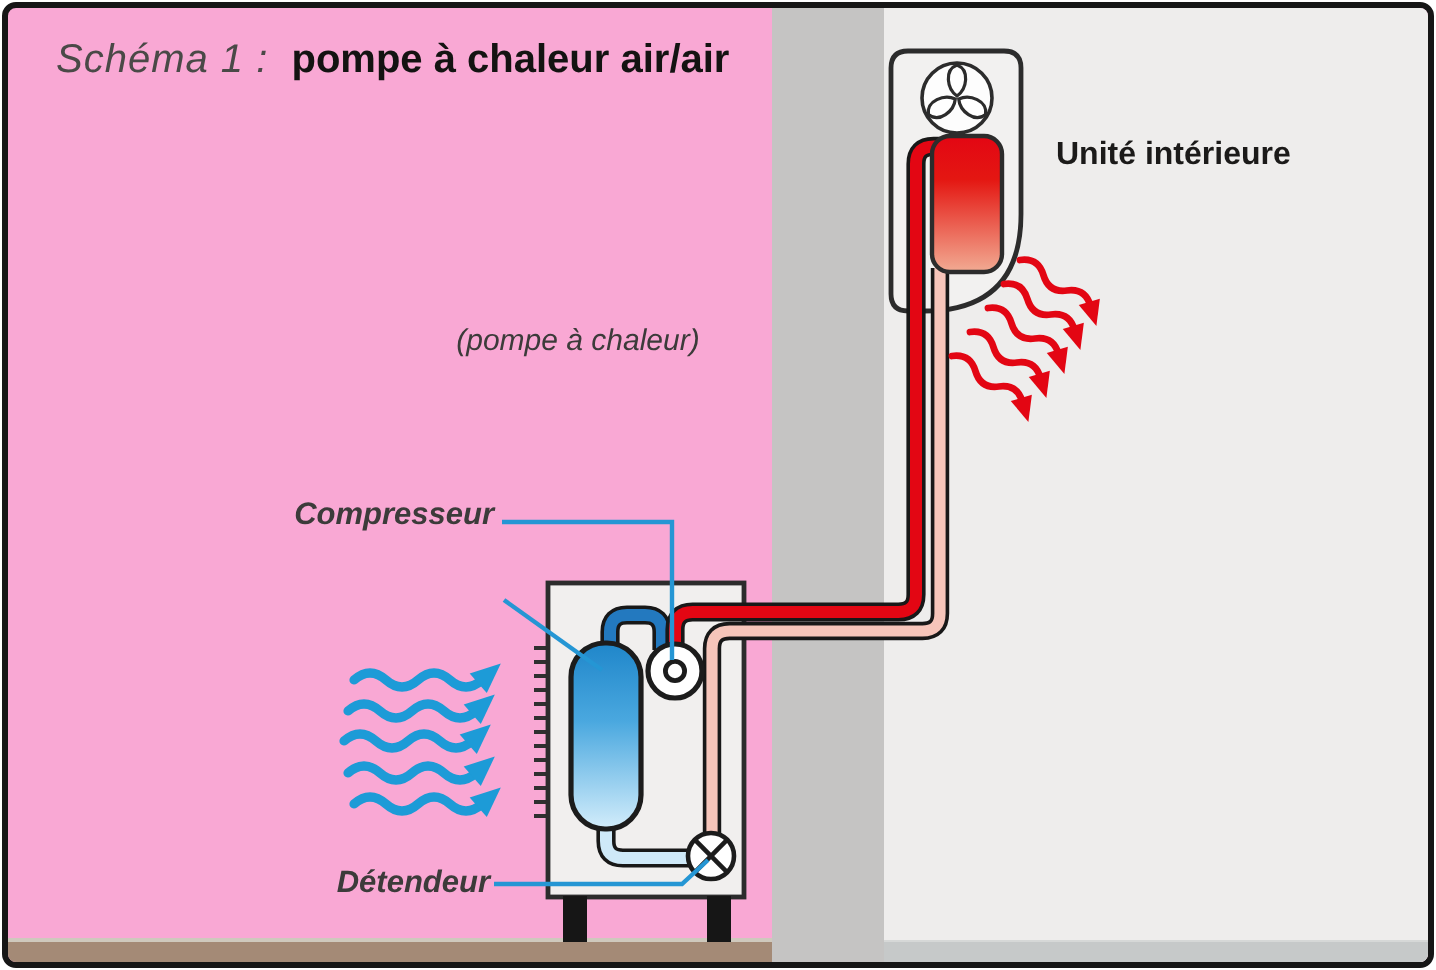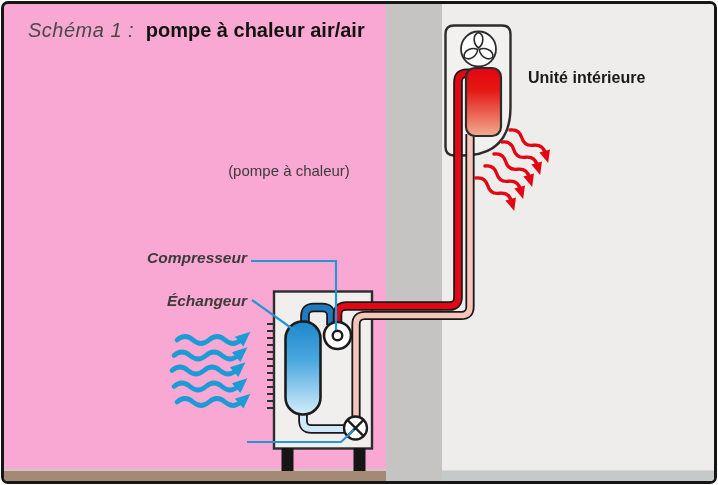--- a/index.html
+++ b/index.html
@@ -14,21 +14,21 @@
   #fins{left:263px;top:319px;width:9px;height:88px;
         background:repeating-linear-gradient(to bottom,#2f2f2f 0 2px,rgba(0,0,0,0) 2px 7px);}
   svg.layer{position:absolute;left:0;top:0;width:710px;height:477px;}
   .lbl{position:absolute;color:#3c3b3a;line-height:1.15;white-space:nowrap;}
   .lbl.italic{font-style:italic;font-size:15.5px;font-weight:bold;}
   .lbl.bold{font-weight:700;font-size:16px;color:#1b1a19;font-style:normal;}
   #title{position:absolute;left:24px;top:15px;font-size:20px;white-space:nowrap;}
   #title .prefix{font-style:italic;color:#4a4947;letter-spacing:.5px;}
   #title .main{font-weight:700;color:#141312;margin-left:6px;}
   #outdoor-label{left:150px;top:158px;width:270px;text-align:center;white-space:normal;}
-  #outdoor-label .line2{font-weight:400;font-size:15px;color:#3c3b3a;display:block;}
+  #outdoor-label .line2{font-style:italic;font-weight:400;font-size:15px;color:#3c3b3a;display:block;}
   #indoor-label{left:524px;top:65px;}
   .rlabel{text-align:right;width:183px;left:60px;}
 </style>
 </head>
 <body>
 
 <div id="stage">
  <div id="frame">
 
   <div class="abs" id="wall"></div>
@@ -140,16 +140,16 @@
     <span class="main">pompe à chaleur air/air</span>
   </div>
 
   <div class="lbl bold abs" id="indoor-label">Unité intérieure</div>
 
   <div class="lbl abs" id="outdoor-label">
     <span class="line2">(pompe à chaleur)</span>
   </div>
 
   <div class="lbl italic abs rlabel" style="top:245px;">Compresseur</div>
-  <div class="lbl italic abs rlabel" style="top:288px;">Échangeur</div>
+  <div class="lbl italic abs rlabel" style="top:429px;width:181px;">Détendeur</div>
 
  </div>
 </div>
 
 </body></html>

